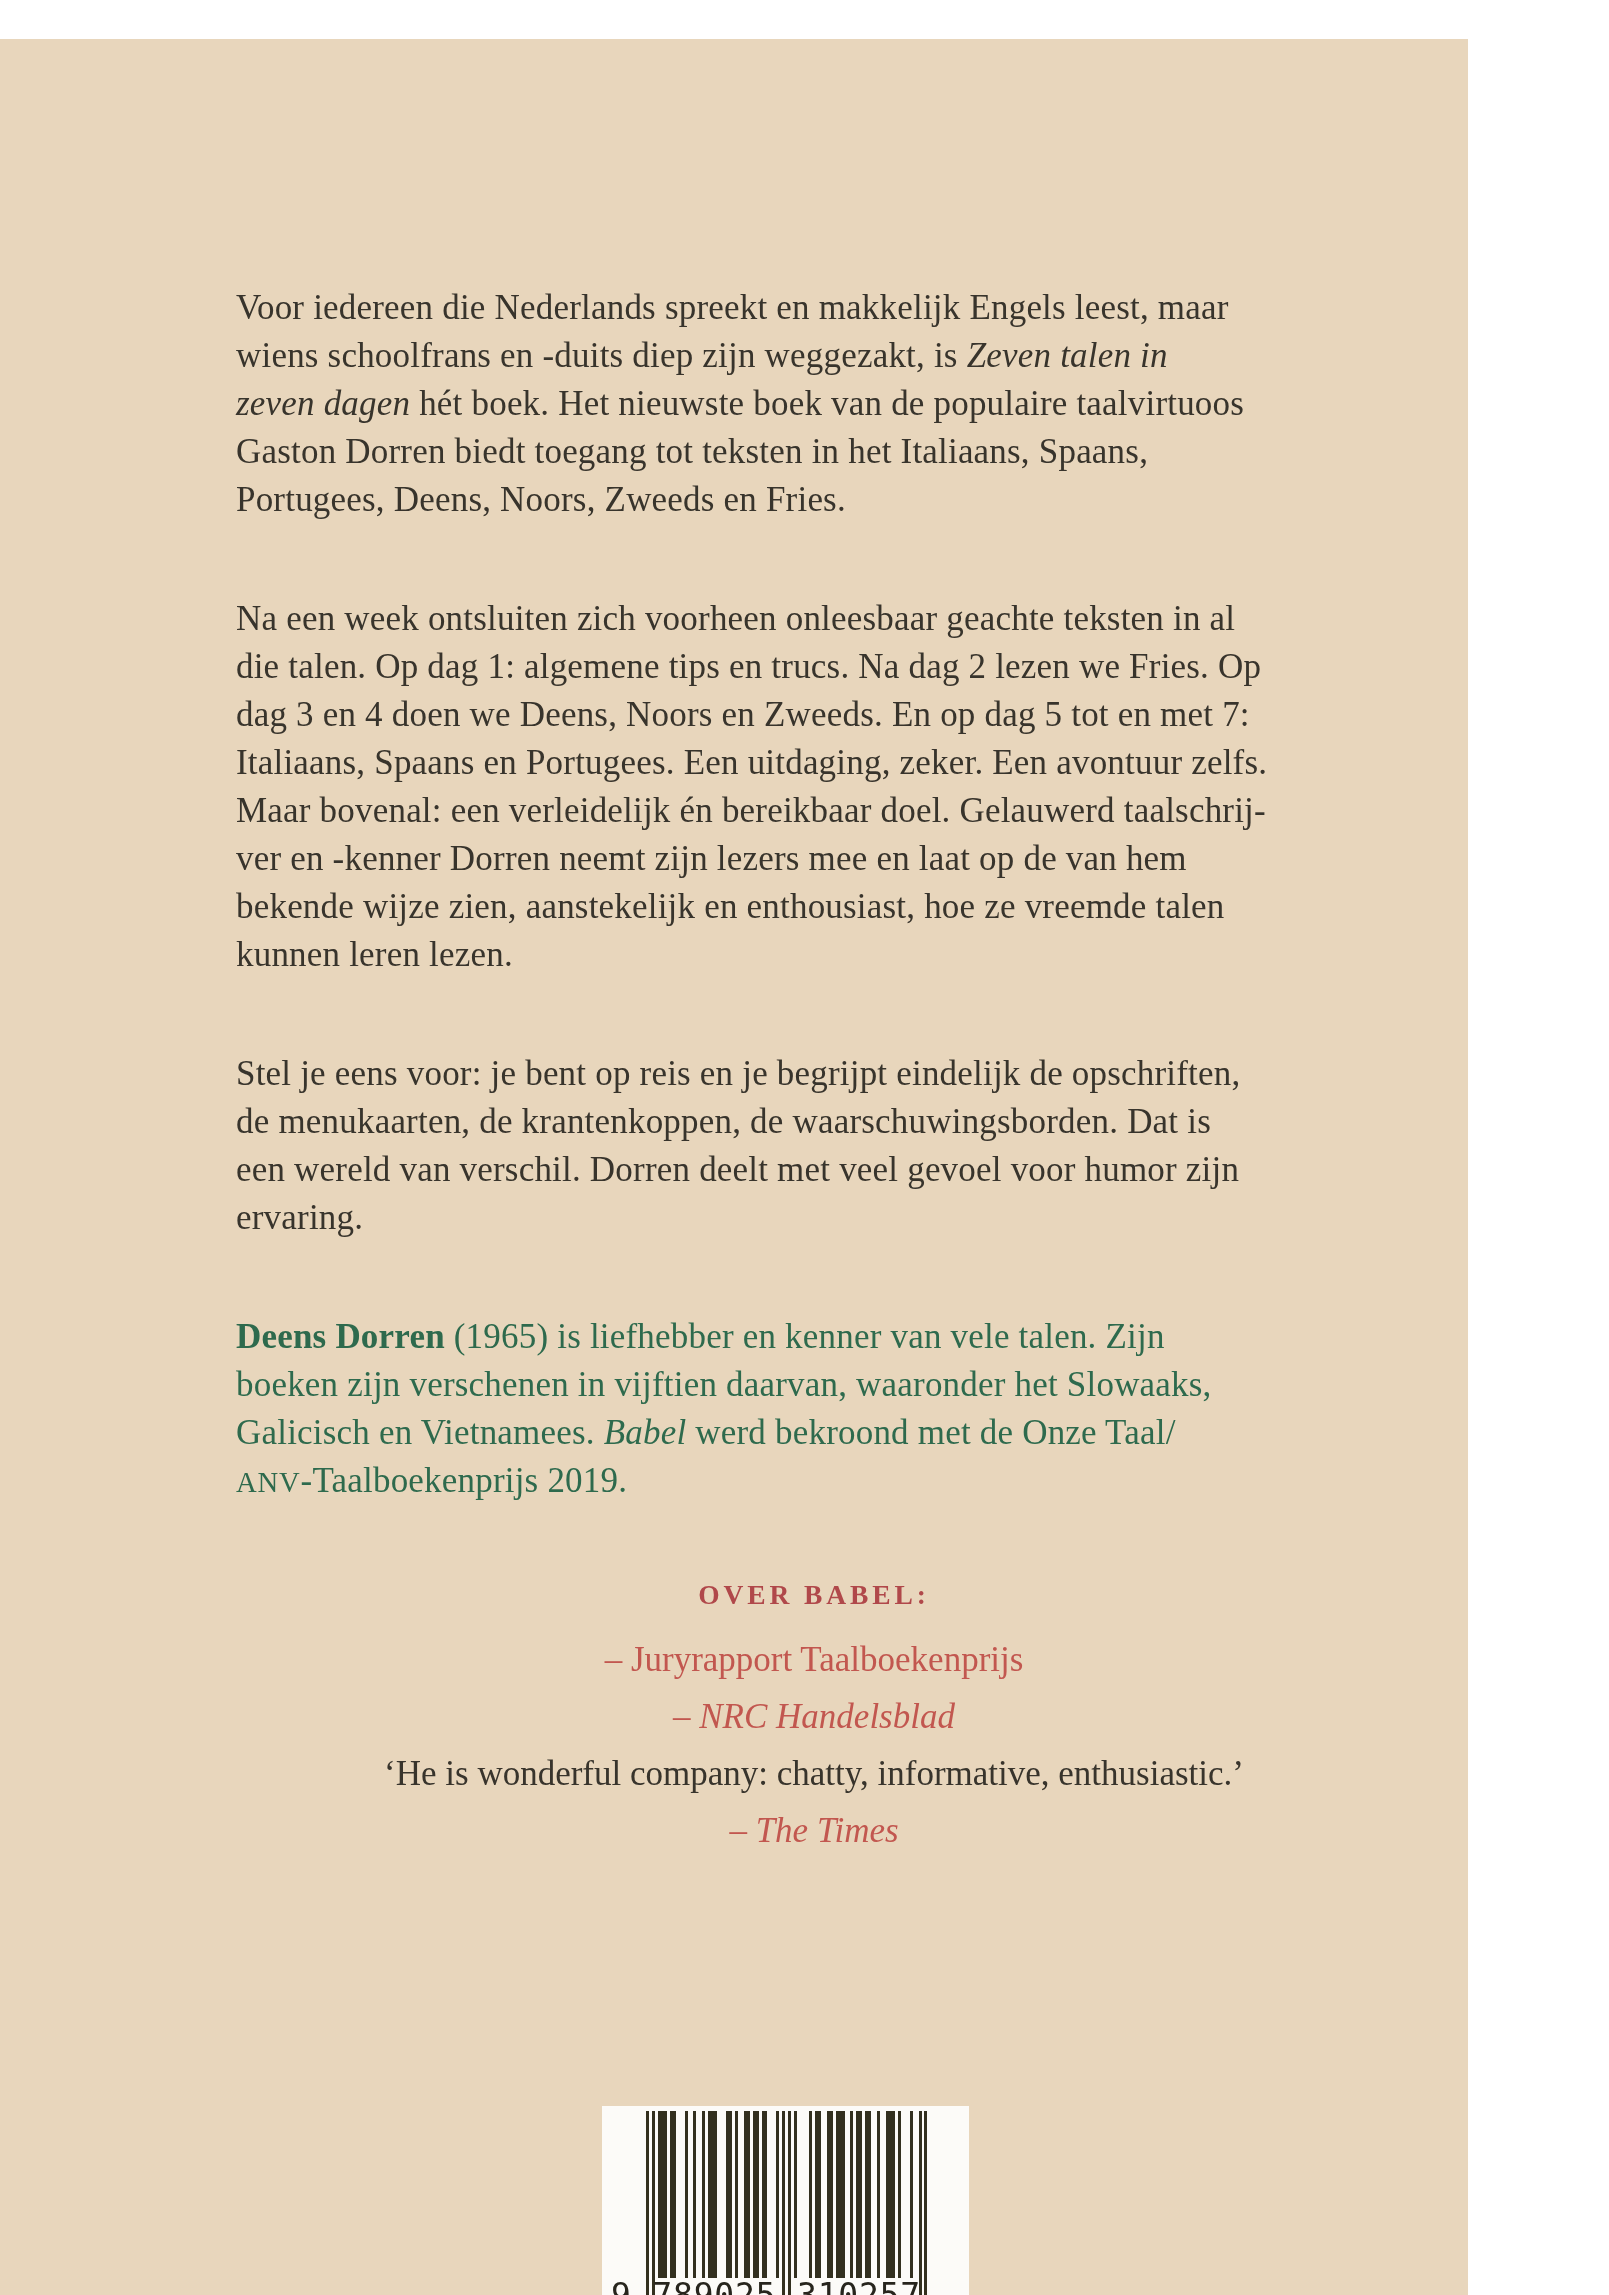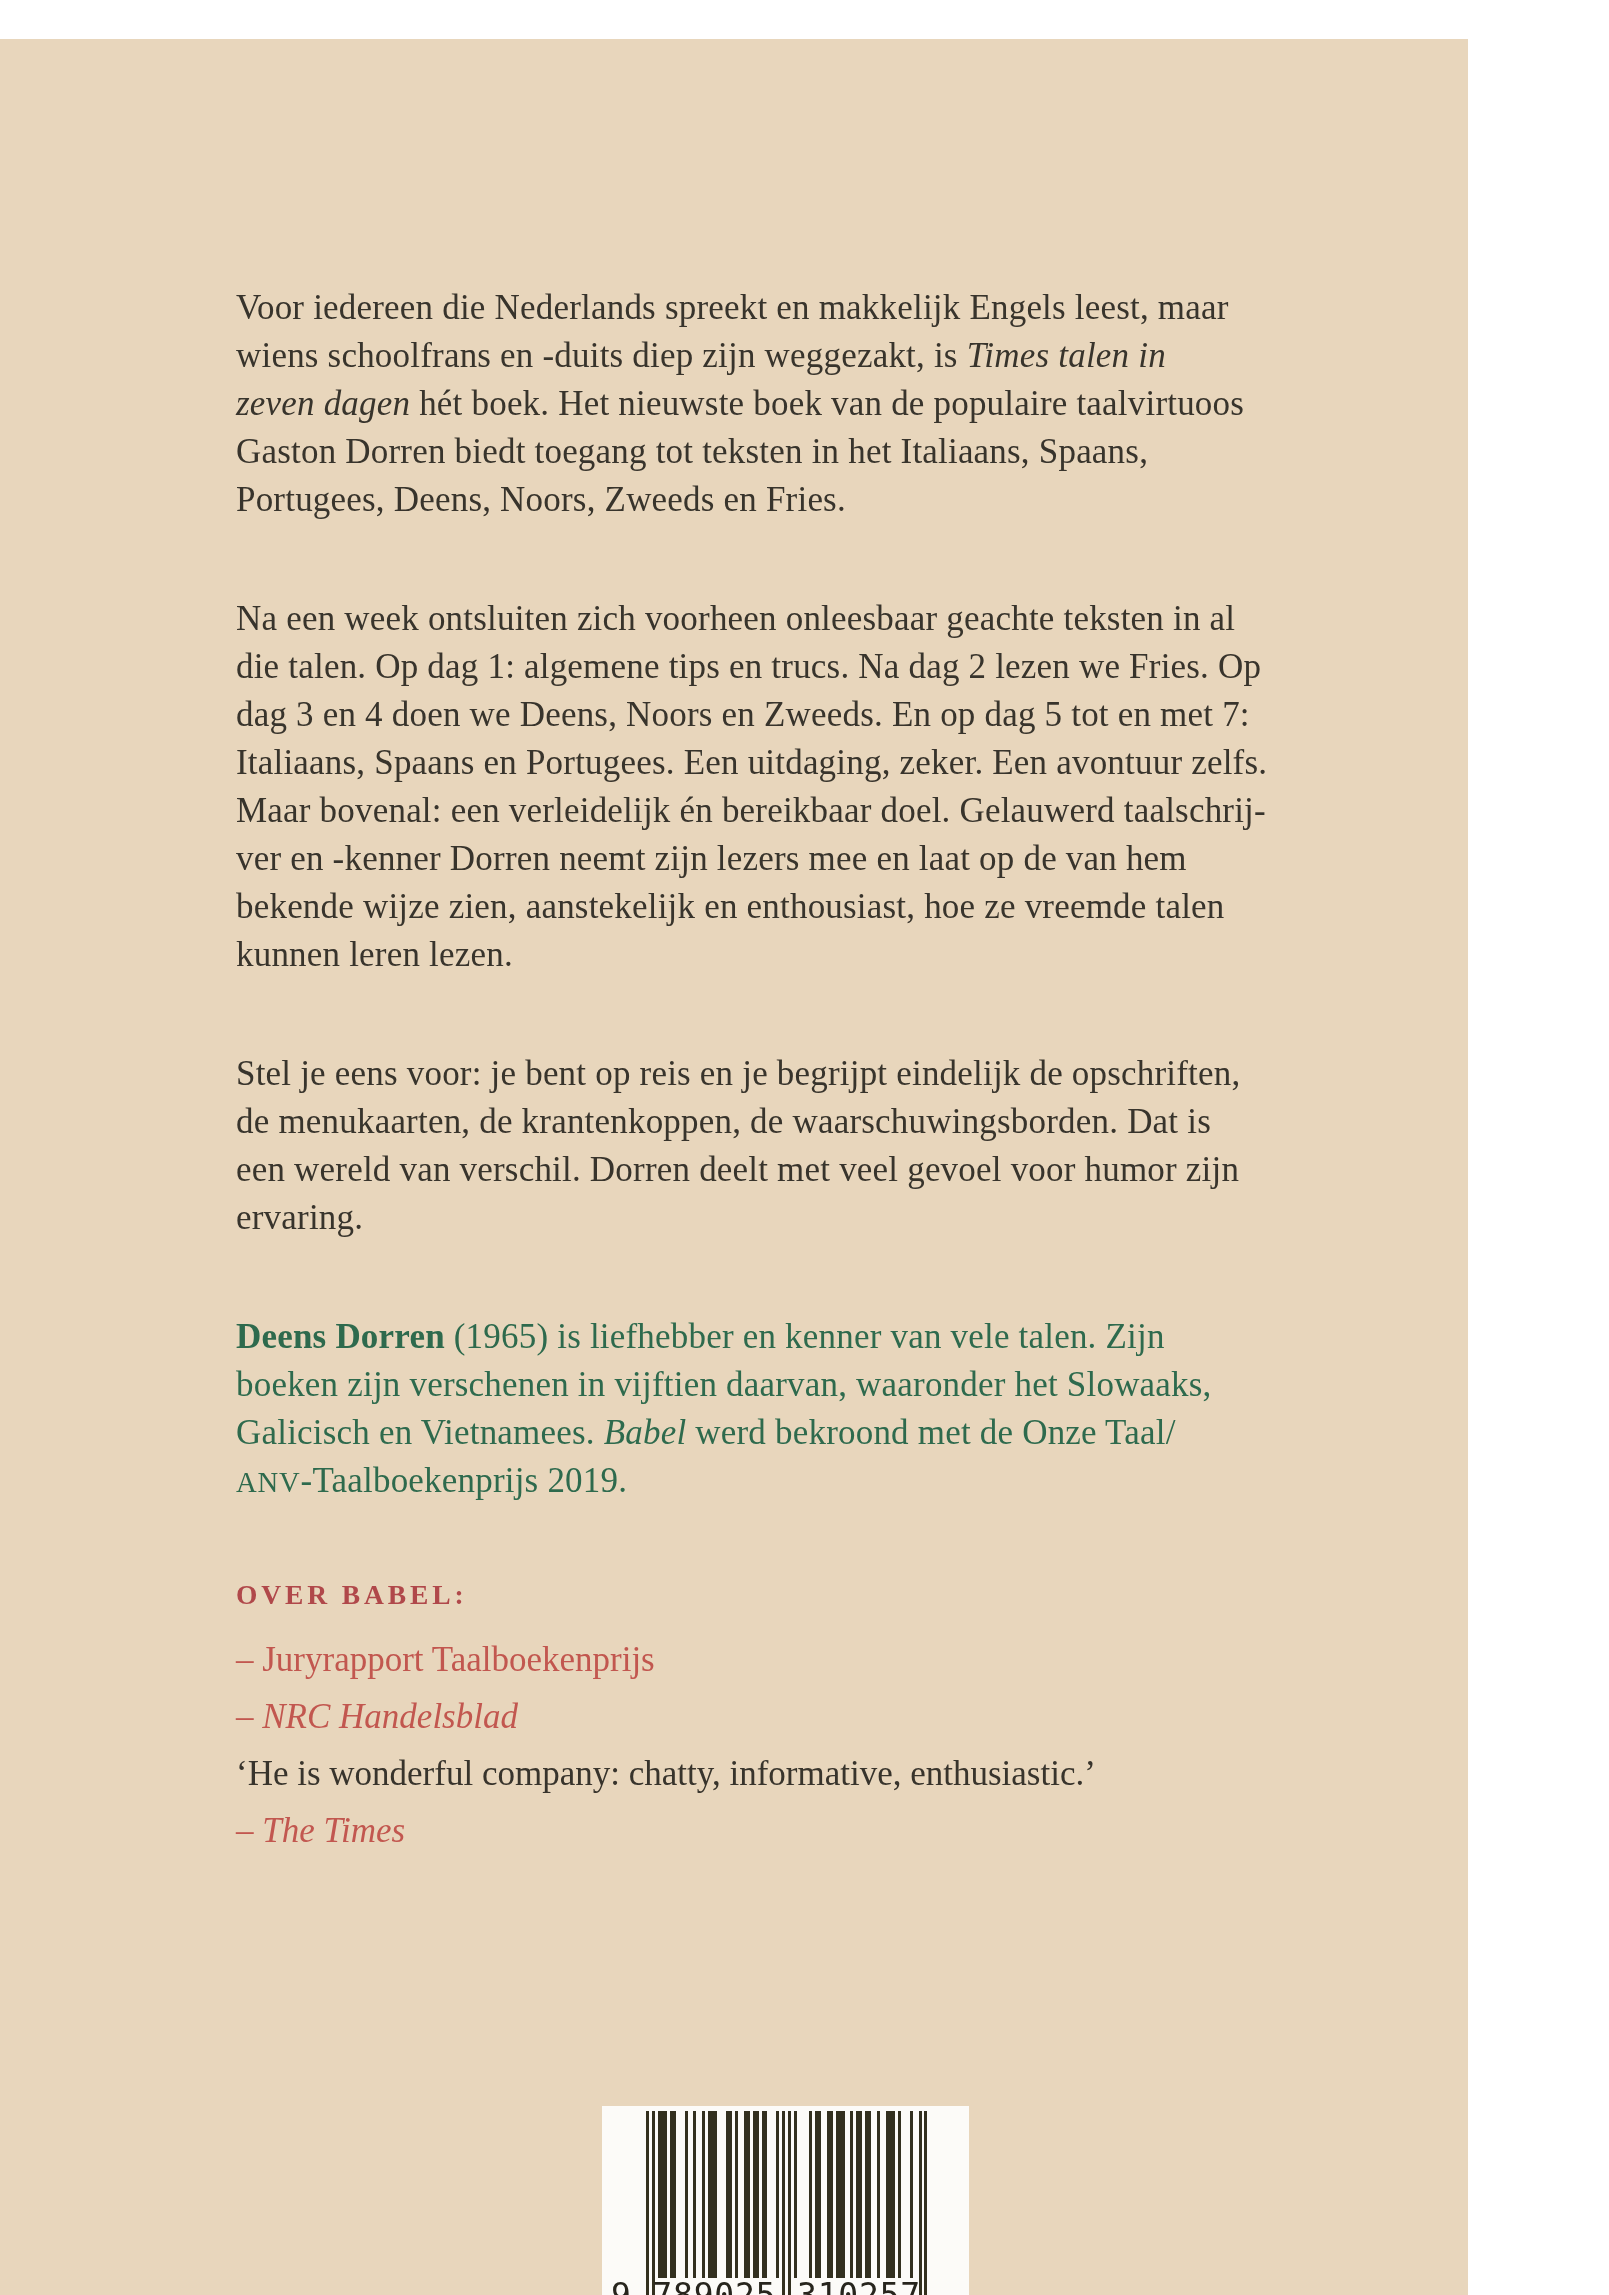--- a/index.html
+++ b/index.html
@@ -39,21 +39,21 @@
     font-size: 35px;
     line-height: 48px;
     margin: 0;
     color: var(--green);
     letter-spacing: 0.2px;
   }
   .bio-par b { font-weight: bold; }
   .sc { font-size: 0.82em; letter-spacing: 0.8px; }
   .reviews {
     margin-top: 72px;
-    text-align: left;
+    text-align: center;
   }
   .reviews-heading {
     font-size: 27.5px;
     line-height: 33px;
     font-weight: bold;
     letter-spacing: 3.9px;
     color: var(--heading_red);
     margin: 0 0 20.4px 0;
   }
   .quote-line {
@@ -98,21 +98,21 @@
     white-space: pre;
   }
 </style>
 </head>
 <body>
 
 <div class="page">
 
   <div class="content">
 
-    <p class="body-par">Voor iedereen die Nederlands spreekt en makkelijk Engels leest, maar<br>wiens schoolfrans en -duits diep zijn weggezakt, is <i>Times talen in</i><br><i>zeven dagen</i> hét boek. Het nieuwste boek van de populaire taalvirtuoos<br>Gaston Dorren biedt toegang tot teksten in het Italiaans, Spaans,<br>Portugees, Deens, Noors, Zweeds en Fries.</p>
+    <p class="body-par">Voor iedereen die Nederlands spreekt en makkelijk Engels leest, maar<br>wiens schoolfrans en -duits diep zijn weggezakt, is <i>Zeven talen in</i><br><i>zeven dagen</i> hét boek. Het nieuwste boek van de populaire taalvirtuoos<br>Gaston Dorren biedt toegang tot teksten in het Italiaans, Spaans,<br>Portugees, Deens, Noors, Zweeds en Fries.</p>
 
     <p class="body-par">Na een week ontsluiten zich voorheen onleesbaar geachte teksten in al<br>die talen. Op dag 1: algemene tips en trucs. Na dag 2 lezen we Fries. Op<br>dag 3 en 4 doen we Deens, Noors en Zweeds. En op dag 5 tot en met 7:<br>Italiaans, Spaans en Portugees. Een uitdaging, zeker. Een avontuur zelfs.<br>Maar bovenal: een verleidelijk én bereikbaar doel. Gelauwerd taalschrij-<br>ver en -kenner Dorren neemt zijn lezers mee en laat op de van hem<br>bekende wijze zien, aanstekelijk en enthousiast, hoe ze vreemde talen<br>kunnen leren lezen.</p>
 
     <p class="body-par">Stel je eens voor: je bent op reis en je begrijpt eindelijk de opschriften,<br>de menukaarten, de krantenkoppen, de waarschuwingsborden. Dat is<br>een wereld van verschil. Dorren deelt met veel gevoel voor humor zijn<br>ervaring.</p>
 
     <p class="bio-par"><b>Deens Dorren</b> (1965) is liefhebber en kenner van vele talen. Zijn<br>boeken zijn verschenen in vijftien daarvan, waaronder het Slowaaks,<br>Galicisch en Vietnamees. <i>Babel</i> werd bekroond met de Onze Taal/<br><span class="sc">ANV</span>-Taalboekenprijs 2019.</p>
 
     <div class="reviews">
       <div class="reviews-heading">OVER BABEL:</div>
 

